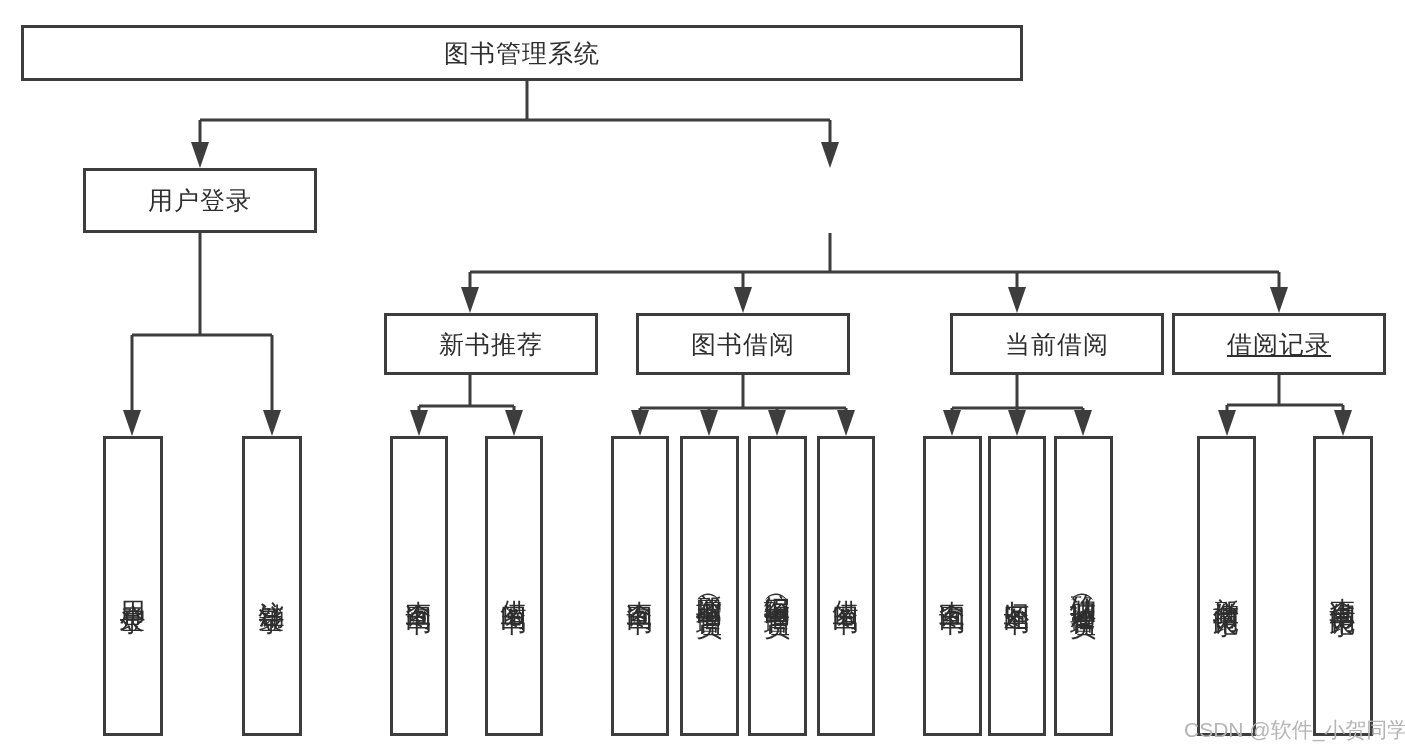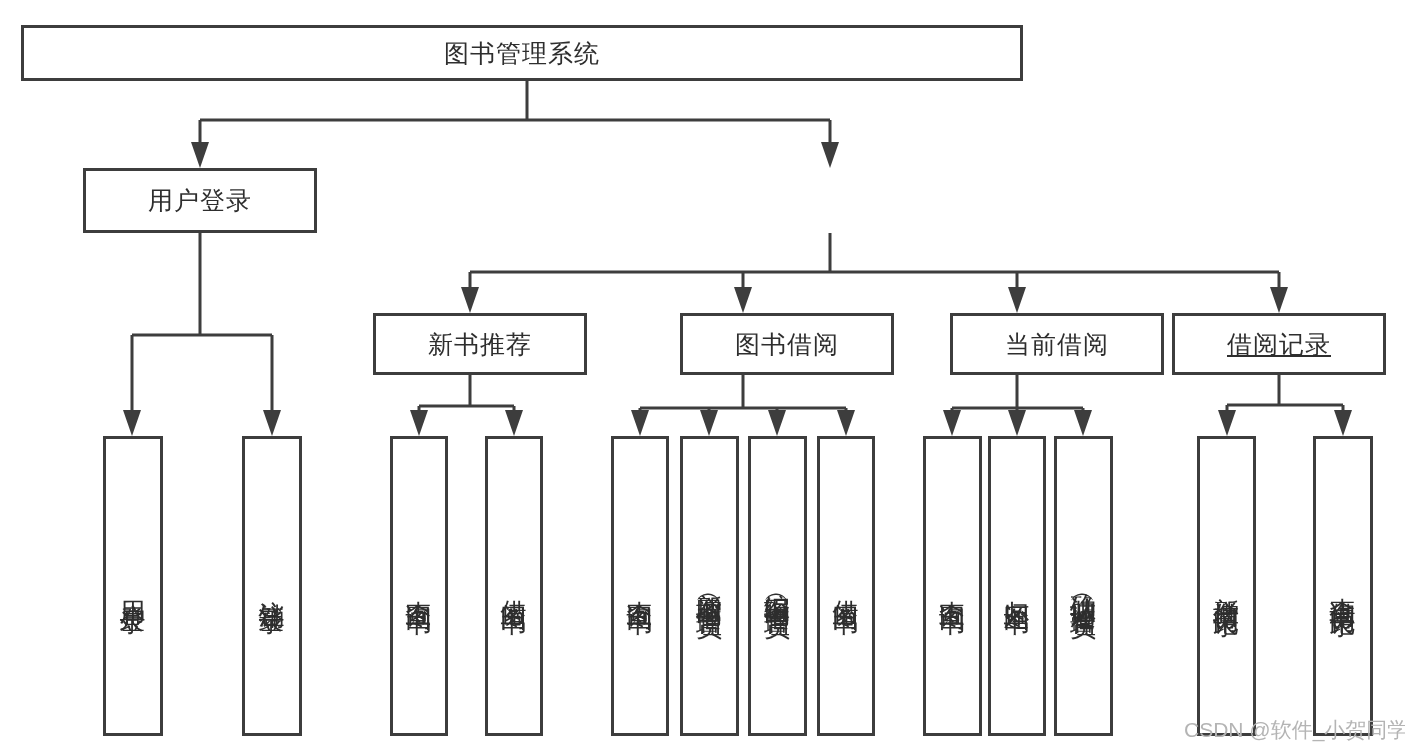--- a/index.html
+++ b/index.html
@@ -103,24 +103,24 @@
   </svg>
 
   <div class="node h-label" style="left:21px; top:25px; width:1002px; height:56px;">
     <span>图书管理系统</span>
   </div>
 
   <div class="node h-label" style="left:83px; top:168px; width:234px; height:65px;">
     <span>用户登录</span>
   </div>
 
-  <div class="node h-label" style="left:373px; top:313px; width:214px; height:62px;">
+  <div class="node h-label" style="left:384px; top:313px; width:214px; height:62px;">
     <span>新书推荐</span>
   </div>
-  <div class="node h-label" style="left:636px; top:313px; width:214px; height:62px;margin-left:44px;">
+  <div class="node h-label" style="left:636px; top:313px; width:214px; height:62px;">
     <span>图书借阅</span>
   </div>
   <div class="node h-label" style="left:950px; top:313px; width:214px; height:62px;text-align:right;">
     <span>当前借阅</span>
   </div>
   <div class="node h-label" style="left:1172px; top:313px; width:214px; height:62px;text-decoration:underline;">
     <span>借阅记录</span>
   </div>
 
   <div class="node leaf" style="left:103px; top:436px; width:60px; height:300px;">

